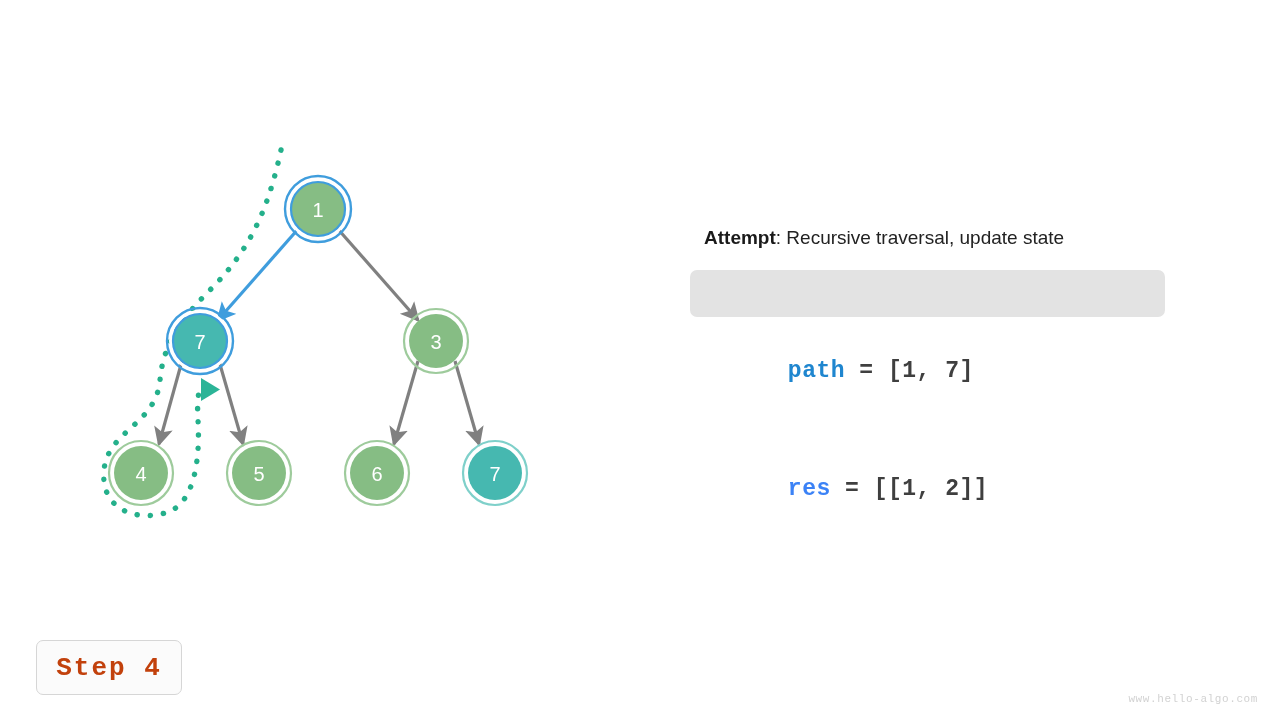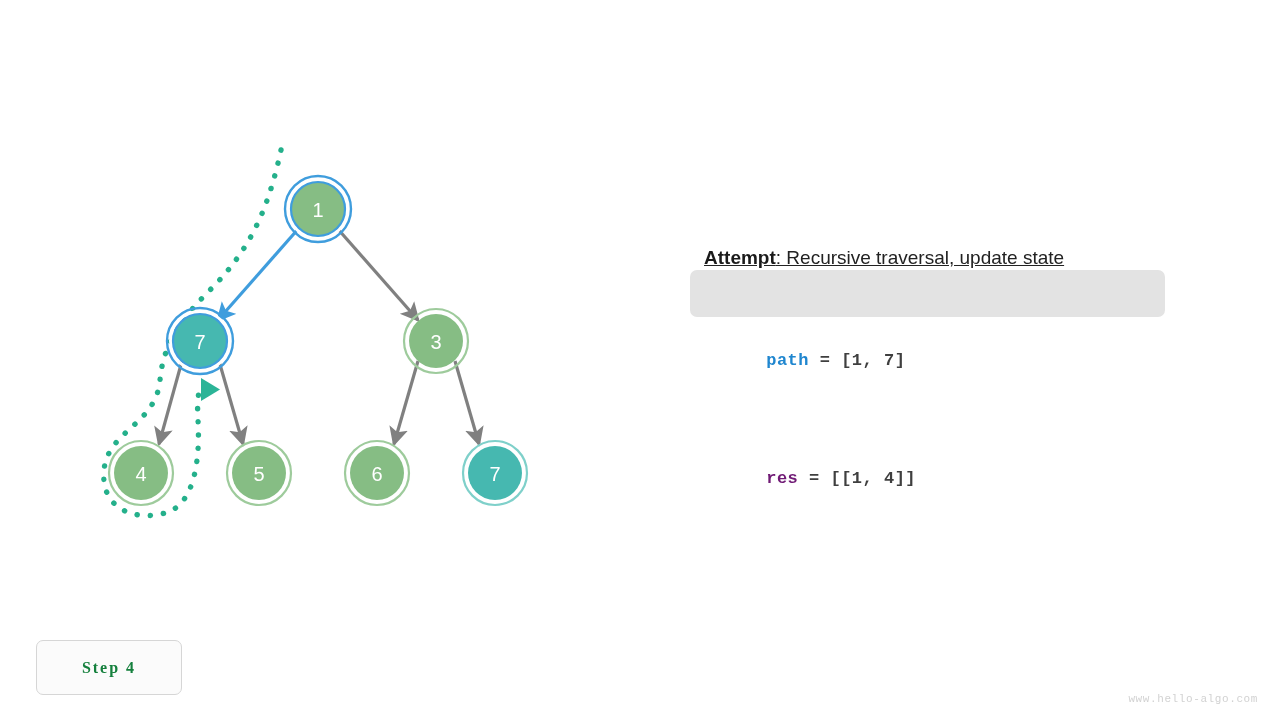--- a/index.html
+++ b/index.html
@@ -31,63 +31,63 @@
   .desc-line{
     position:absolute;
     font-family:"Liberation Sans", sans-serif;
     font-size:19px;
     color:#222222;
     white-space:nowrap;
     line-height:1;
   }
   .desc-line b{font-weight:bold;color:#1a1a1a;}
 
-  #attempt-line{left:14px;top:248px;text-decoration:underline;}
+  #attempt-line{left:14px;top:228px;}
 
   #backtrack-box{
     position:absolute;
     left:0px;top:270px;
     width:475px;height:47px;
     background:#e3e3e3;
     border-radius:7px;
   }
   #backtrack-line{
     left:14px;top:285px;
   }
 
   .code-line{
     position:absolute;
     font-family:"Liberation Mono", monospace;
-    font-size:17px;
+    font-size:23px;
     font-weight:bold;
     color:#444444;
     white-space:pre;
     letter-spacing:0.5px;
   }
   #path-line{left:12px;top:332px;}
   #res-line{left:12px;top:450px;}
   .kw-path{color:#1f86cf;}
-  .kw-res{color:#701a75;}
+  .kw-res{color:#3b82f6;}
   .code-rest{color:#3f3f3f;font-weight:bold;}
 
   
   #step-badge{
     position:absolute;
     left:36px;top:640px;
     width:144px;height:53px;
     border:1px solid #d6d6d6;
     border-radius:7px;
     background:#fbfbfb;
     display:flex;align-items:center;justify-content:center;
   }
   #step-badge span{
-    font-family:Liberation Serif, serif;
-    font-size:16px;
+    font-family:Liberation Mono, monospace;
+    font-size:26px;
     font-weight:bold;
-    color:#15803d;
+    color:#c2410c;
     letter-spacing:2px;
   }
 
   
   #watermark{
     position:absolute;
     right:22px;bottom:15px;
     font-family:"Liberation Mono", monospace;
     font-size:11px;
     color:#d2d2d2;
@@ -185,21 +185,21 @@
       <b>Attempt</b><span>: Recursive traversal, update state</span>
     </div>
 
     <div id="backtrack-box"></div>
 
     <div class="code-line" id="path-line">
       <span class="kw-path">path</span><span class="code-rest"> = [1, 7]</span>
     </div>
 
     <div class="code-line" id="res-line">
-      <span class="kw-res">res</span><span class="code-rest"> = [[1, 4]]</span>
+      <span class="kw-res">res</span><span class="code-rest"> = [[1, 2]]</span>
     </div>
   </div>
 
   <div id="step-badge">
     <span>Step 4</span>
   </div>
 
   <div id="watermark">www.hello-algo.com</div>
 
 </div>

